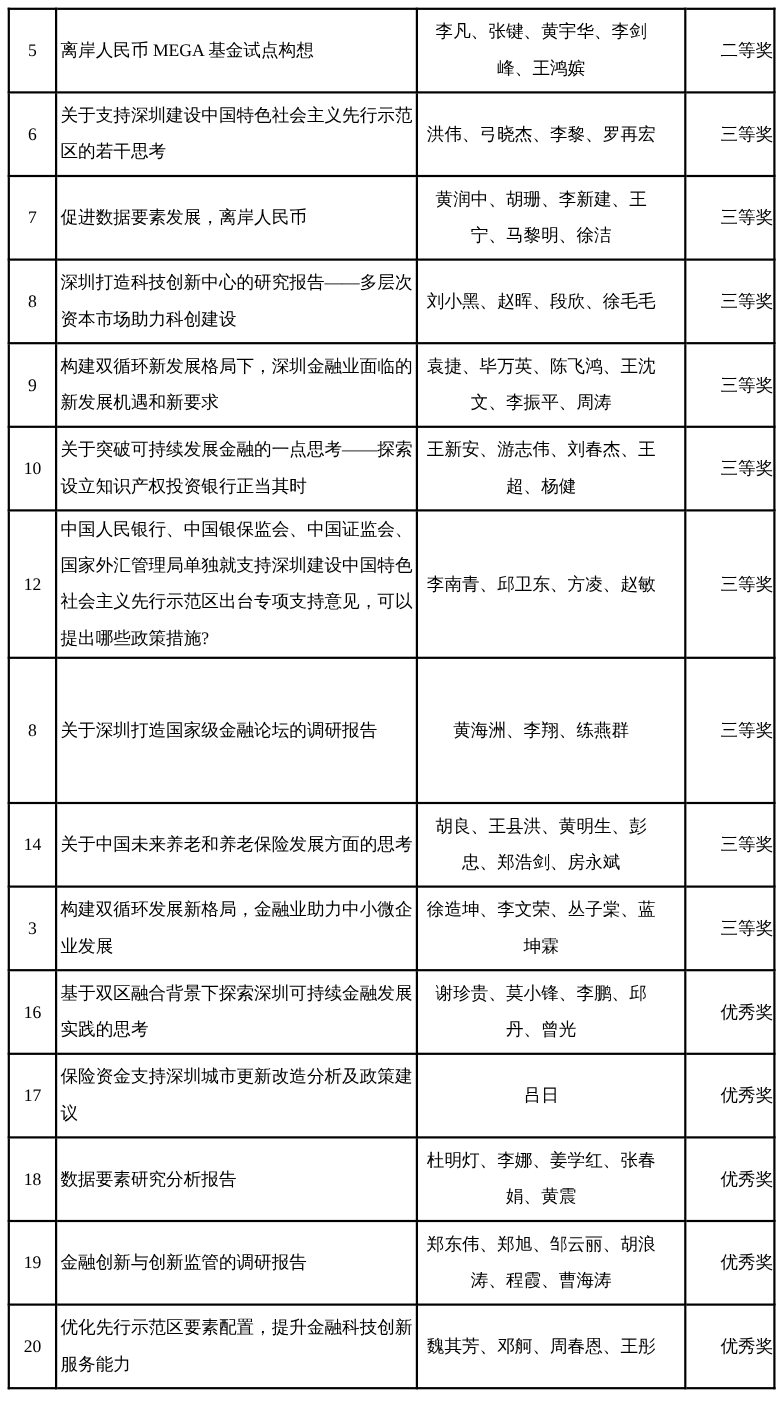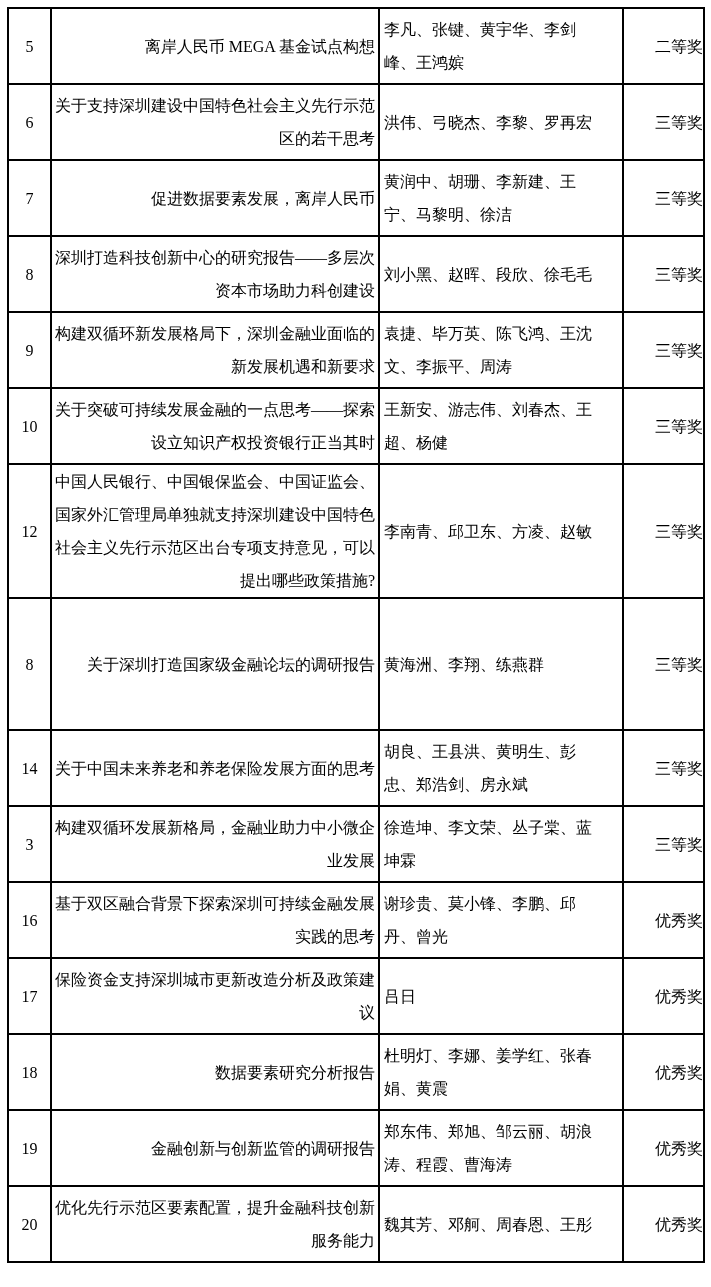--- a/index.html
+++ b/index.html
@@ -31,22 +31,22 @@
     line-break: strict;
     background: #ffffff;
   }
   tr.entry-row { height: 76px; }
   
   tbody tr:nth-child(8) { height: 132px; }
   td.c-no {
     text-align: center;
     font-size: 17px;
   }
-  td.c-title { padding: 0 3px; text-align: right; }
-  td.c-authors { padding: 0 22px 0 4px; text-align: left; }
+  td.c-title { padding: 0 3px; text-align: left; }
+  td.c-authors { padding: 0 22px 0 4px; text-align: center; }
   td.c-award { text-align: right; }
 </style>
 </head>
 <body>
 
 <div class="page">
   <table class="awards">
     <colgroup>
       <col style="width:43px">
       <col style="width:328px">

